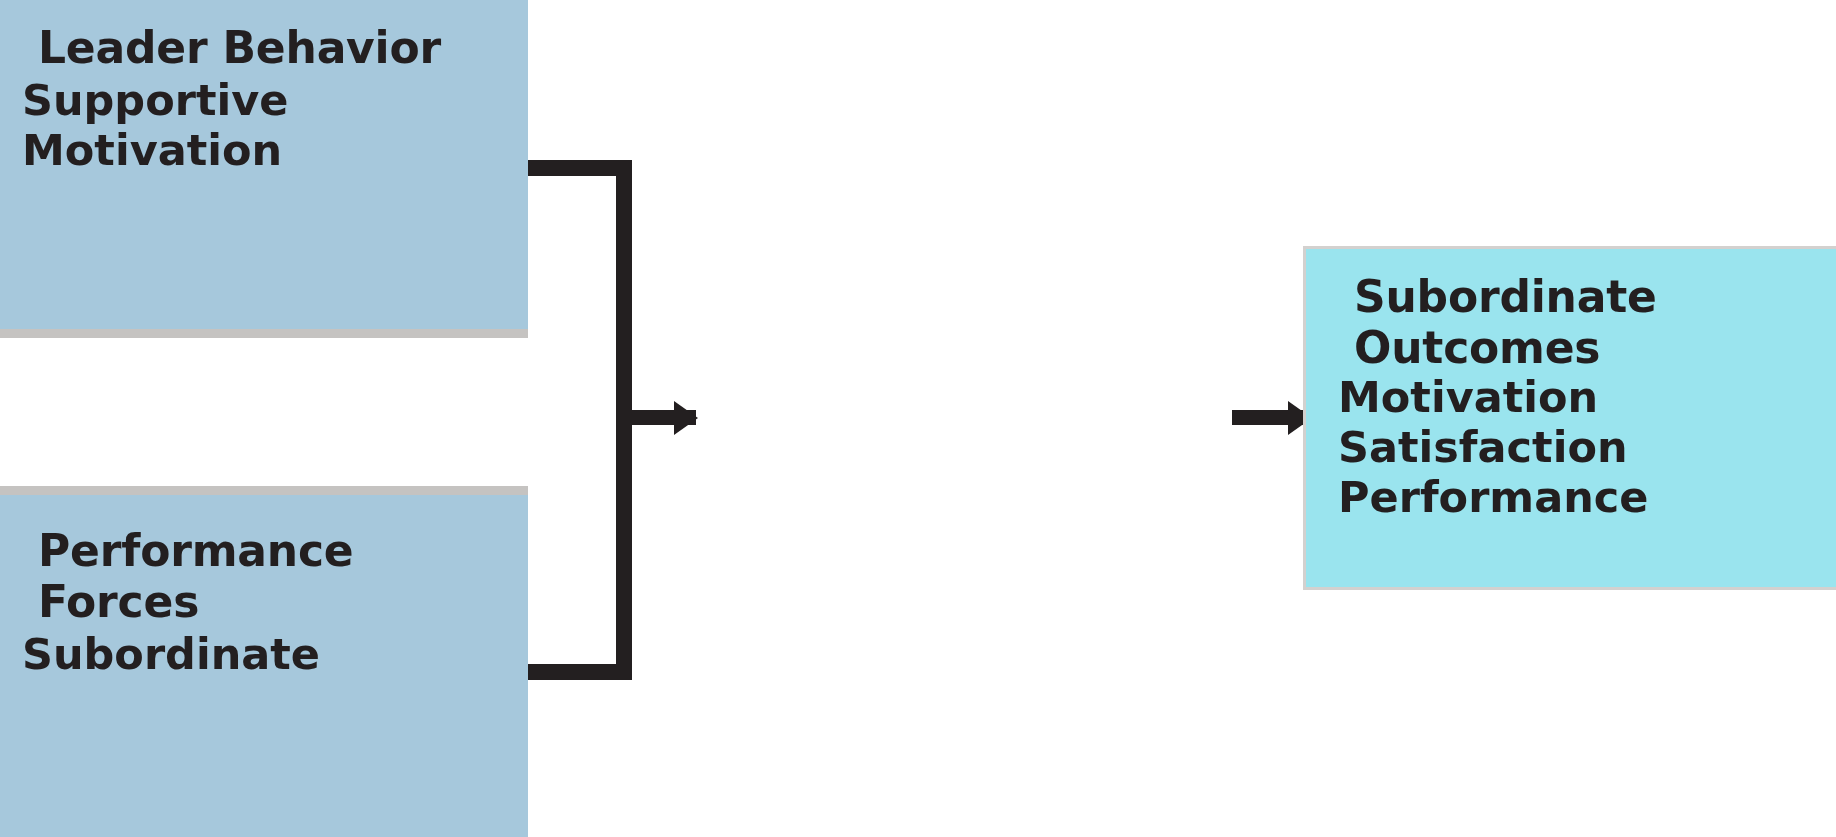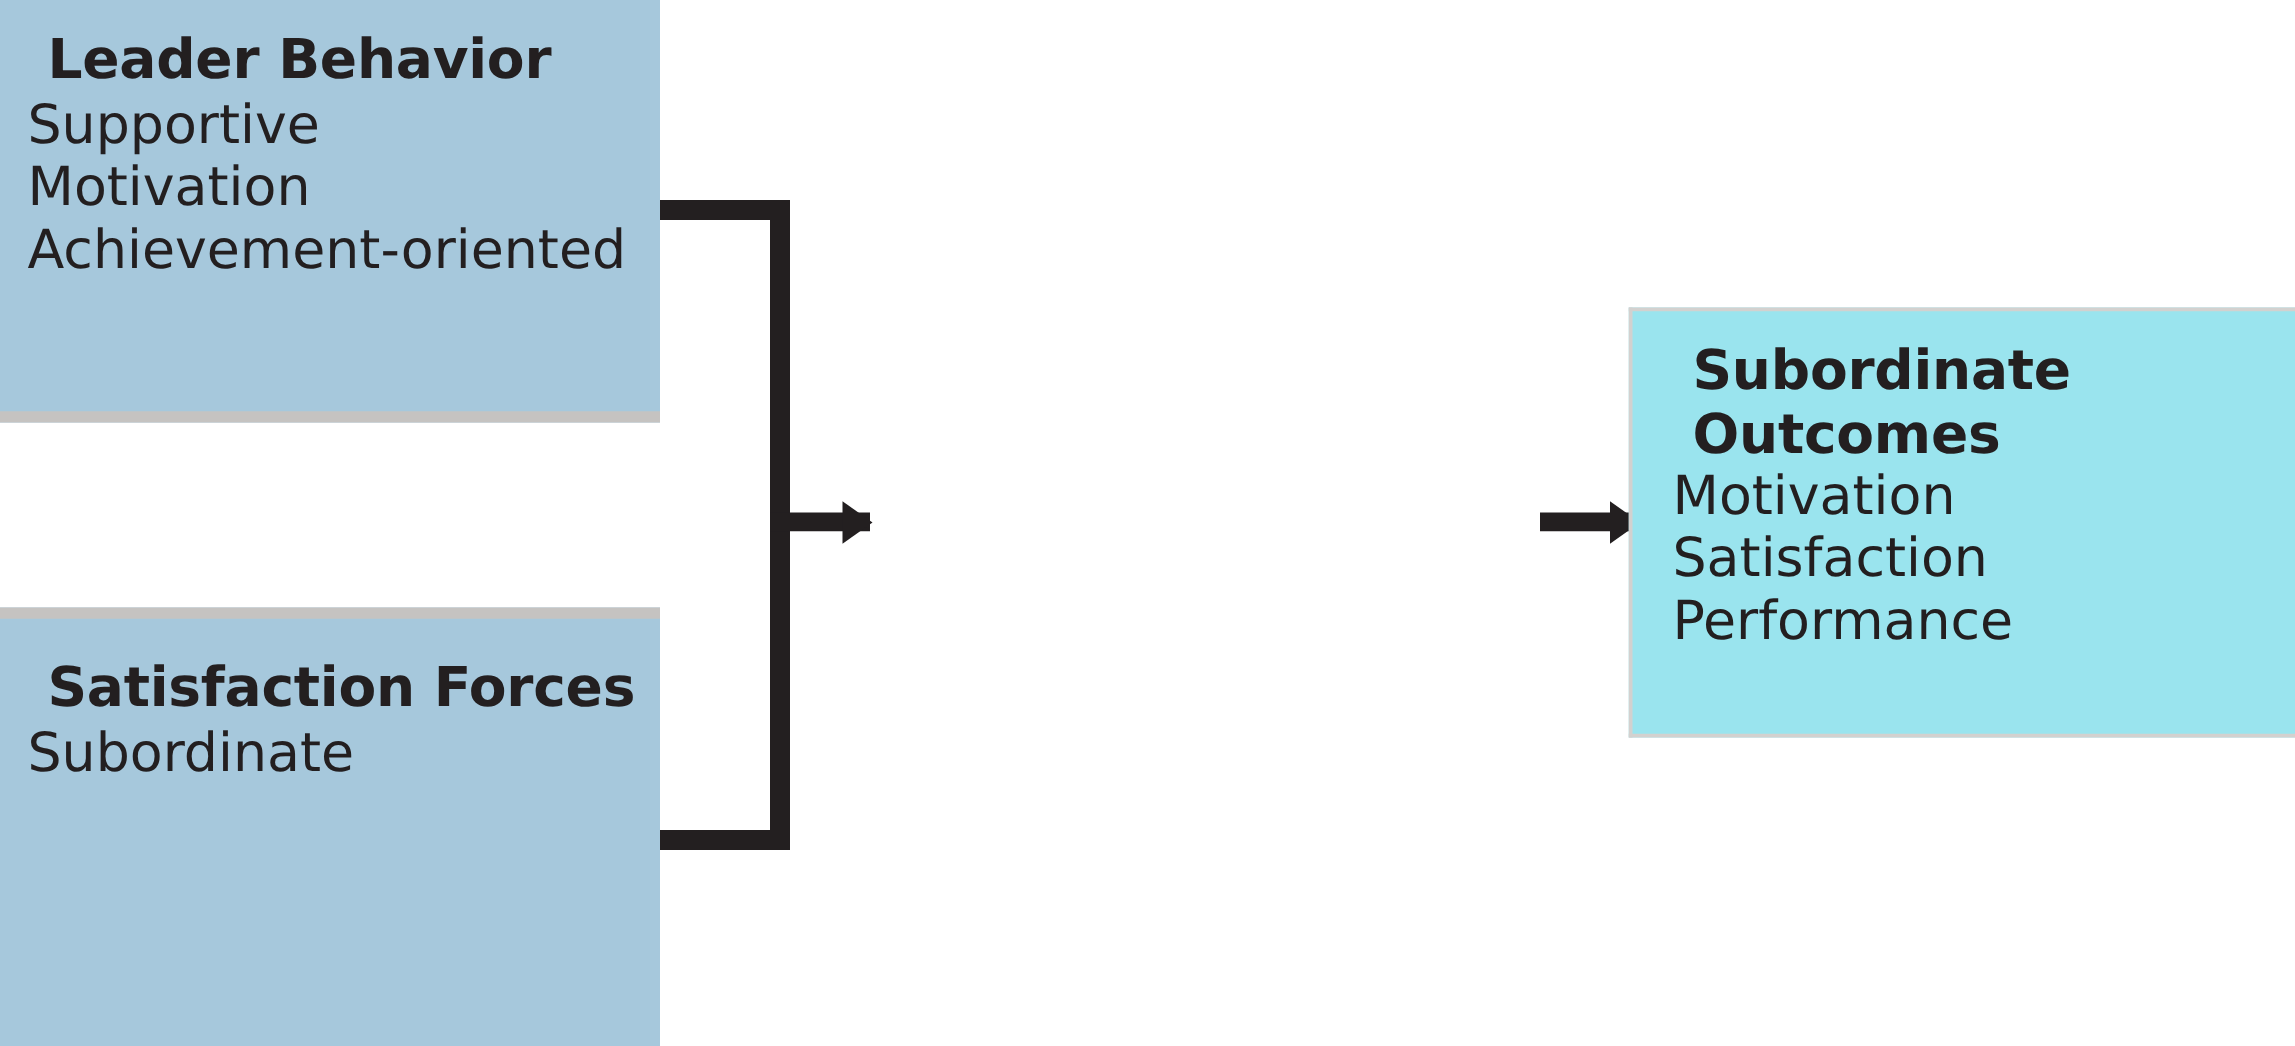--- a/index.html
+++ b/index.html
@@ -25,21 +25,21 @@
     color: #231f20;
     line-height: 1.16;
   }
   .node .title {
     font-weight: bold;
     display: block;
     margin-left: 16px;
   }
   .node .line {
     display: block;
-    font-weight: normal;
+    font-weight: bold;
   }
 
   
   #leader-behavior {
     left: -14px;
     top: -14px;
     width: 542px;
     height: 352px;
     background: #a6c8dc;
     border-bottom: 9px solid #c5c3c1;
@@ -122,25 +122,24 @@
 </style>
 </head>
 <body>
 
 <div id="stage">
 
   <div class="node" id="leader-behavior">
     <span class="title">Leader Behavior</span>
     <span class="line">Supportive</span>
     <span class="line">Motivation</span>
-    <span class="line">Achievement-oriented</span>
   </div>
 
   <div class="node" id="situational-forces">
-    <span class="title">Satisfaction Forces</span>
+    <span class="title">Performance Forces</span>
     <span class="line">Subordinate</span>
   </div>
 
   <div class="conn" id="conn-top-h"></div>
   <div class="conn" id="conn-bot-h"></div>
   <div class="conn" id="conn-spine"></div>
   <div class="conn" id="conn-mid-h"></div>
   <div class="arrowhead" id="arrow-into-combine"></div>
 
 

